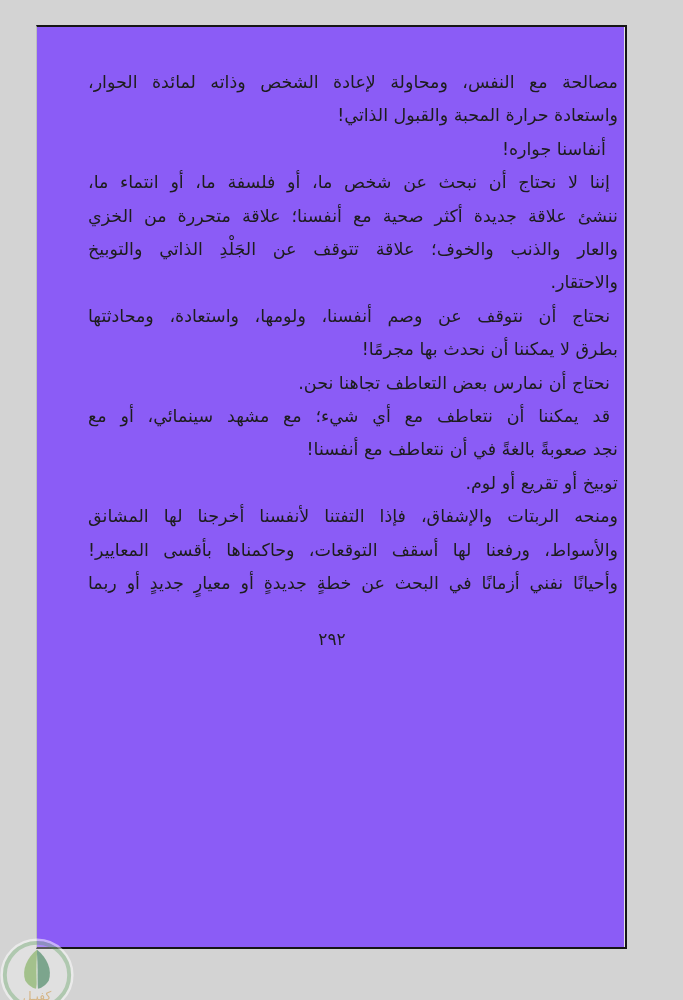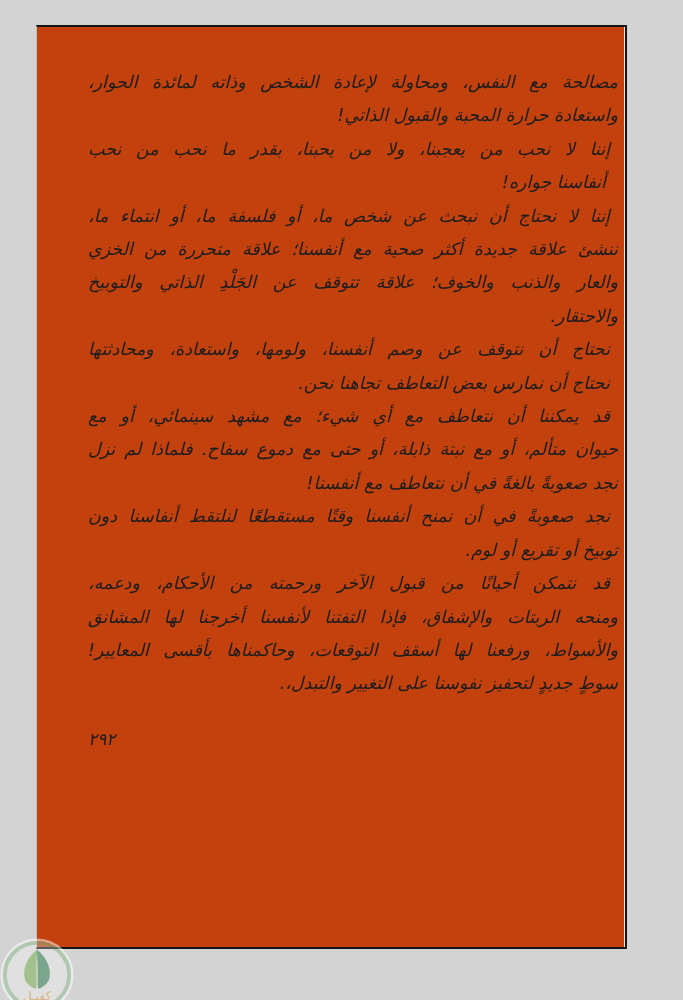--- a/index.html
+++ b/index.html
@@ -11,27 +11,26 @@
     overflow: hidden;
     font-family: "DejaVu Sans", sans-serif;
   }
   
   #book-page {
     position: absolute;
     left: 36px;
     top: 25px;
     width: 588px;
     height: 920px;
-    background: #c2410c;
+    background: #8b5cf6;
     border-top: 2px solid #151515;
     border-right: 2px solid #151515;
     border-bottom: 2px solid #151515;
     border-left: 1px solid #bdbdbd;
     box-shadow: -1px 0 0 #e6e6e6 inset;
-    font-style: italic;
   }
   #page-text {
     position: absolute;
     top: 39px;
     right: 7px;
     left: 51px;
     direction: rtl;
     color: #1d1d1d;
     font-size: 17.5px;
     line-height: 33.4px;
@@ -40,21 +39,21 @@
   .ln.j {            
     text-align: justify;
     text-align-last: justify;
   }
   .ln.r { text-align: right; }       
   .ln.ind  { padding-right: 8px; }   
   .ln.ind2 { padding-right: 12px; }
   #page-number {
     margin-top: 22px;
     direction: rtl;
-    text-align: left;
+    text-align: center;
     padding-right: 42px;
     font-size: 17px;
     color: #1d1d1d;
   }
   
   #kafeel-watermark {
     position: absolute;
     left: -2px;
     top: 936px;
     width: 78px;
@@ -66,37 +65,34 @@
 </head>
 <body>
 
 <div id="screen">
 
   <div id="book-page">
 
     <div id="page-text">
       <div class="ln j">مصالحة مع النفس، ومحاولة لإعادة الشخص وذاته لمائدة الحوار،</div>
       <div class="ln r">واستعادة حرارة المحبة والقبول الذاتي!</div>
-      <div class="ln j ind">إننا لا نحب من يعجبنا، ولا من يحبنا، بقدر ما نحب من نحب</div>
       <div class="ln r ind2">أنفاسنا جواره!</div>
       <div class="ln j ind">إننا لا نحتاج أن نبحث عن شخص ما، أو فلسفة ما، أو انتماء ما،</div>
       <div class="ln j">ننشئ علاقة جديدة أكثر صحية مع أنفسنا؛ علاقة متحررة من الخزي</div>
       <div class="ln j">والعار والذنب والخوف؛ علاقة تتوقف عن الجَلْدِ الذاتي والتوبيخ</div>
       <div class="ln r">والاحتقار.</div>
       <div class="ln j ind">نحتاج أن نتوقف عن وصم أنفسنا، ولومها، واستعادة، ومحادثتها</div>
+      <div class="ln r">بطرق لا يمكننا أن نحدث بها مجرمًا!</div>
       <div class="ln r ind">نحتاج أن نمارس بعض التعاطف تجاهنا نحن.</div>
       <div class="ln j ind">قد يمكننا أن نتعاطف مع أي شيء؛ مع مشهد سينمائي، أو مع</div>
-      <div class="ln j">حيوان متألم، أو مع نبتة ذابلة، أو حتى مع دموع سفاح. فلماذا لم نزل</div>
       <div class="ln r">نجد صعوبةً بالغةً في أن نتعاطف مع أنفسنا!</div>
-      <div class="ln j ind">نجد صعوبةً في أن نمنح أنفسنا وقتًا مستقطعًا لنلتقط أنفاسنا دون</div>
       <div class="ln r">توبيخ أو تقريع أو لوم.</div>
-      <div class="ln j ind">قد نتمكن أحيانًا من قبول الآخر ورحمته من الأحكام، ودعمه،</div>
       <div class="ln j">ومنحه الربتات والإشفاق، فإذا التفتنا لأنفسنا أخرجنا لها المشانق</div>
       <div class="ln j">والأسواط، ورفعنا لها أسقف التوقعات، وحاكمناها بأقسى المعايير!</div>
-      <div class="ln r">سوطٍ جديدٍ لتحفيز نفوسنا على التغيير والتبدل،.</div>
+      <div class="ln j">وأحيانًا نفني أزمانًا في البحث عن خطةٍ جديدةٍ أو معيارٍ جديدٍ أو ربما</div>
 
       <div id="page-number">٢٩٢</div>
     </div>
 
   </div>
 
   <div id="kafeel-watermark">
     <svg width="78" height="78" viewBox="0 0 80 80">
       <circle cx="40" cy="40" r="36" fill="#ffffff" fill-opacity="0.55" stroke="#ffffff" stroke-width="3"></circle>
       <circle cx="40" cy="40" r="33" fill-opacity="0" stroke-width="4" stroke="#8fbe8f"></circle>

